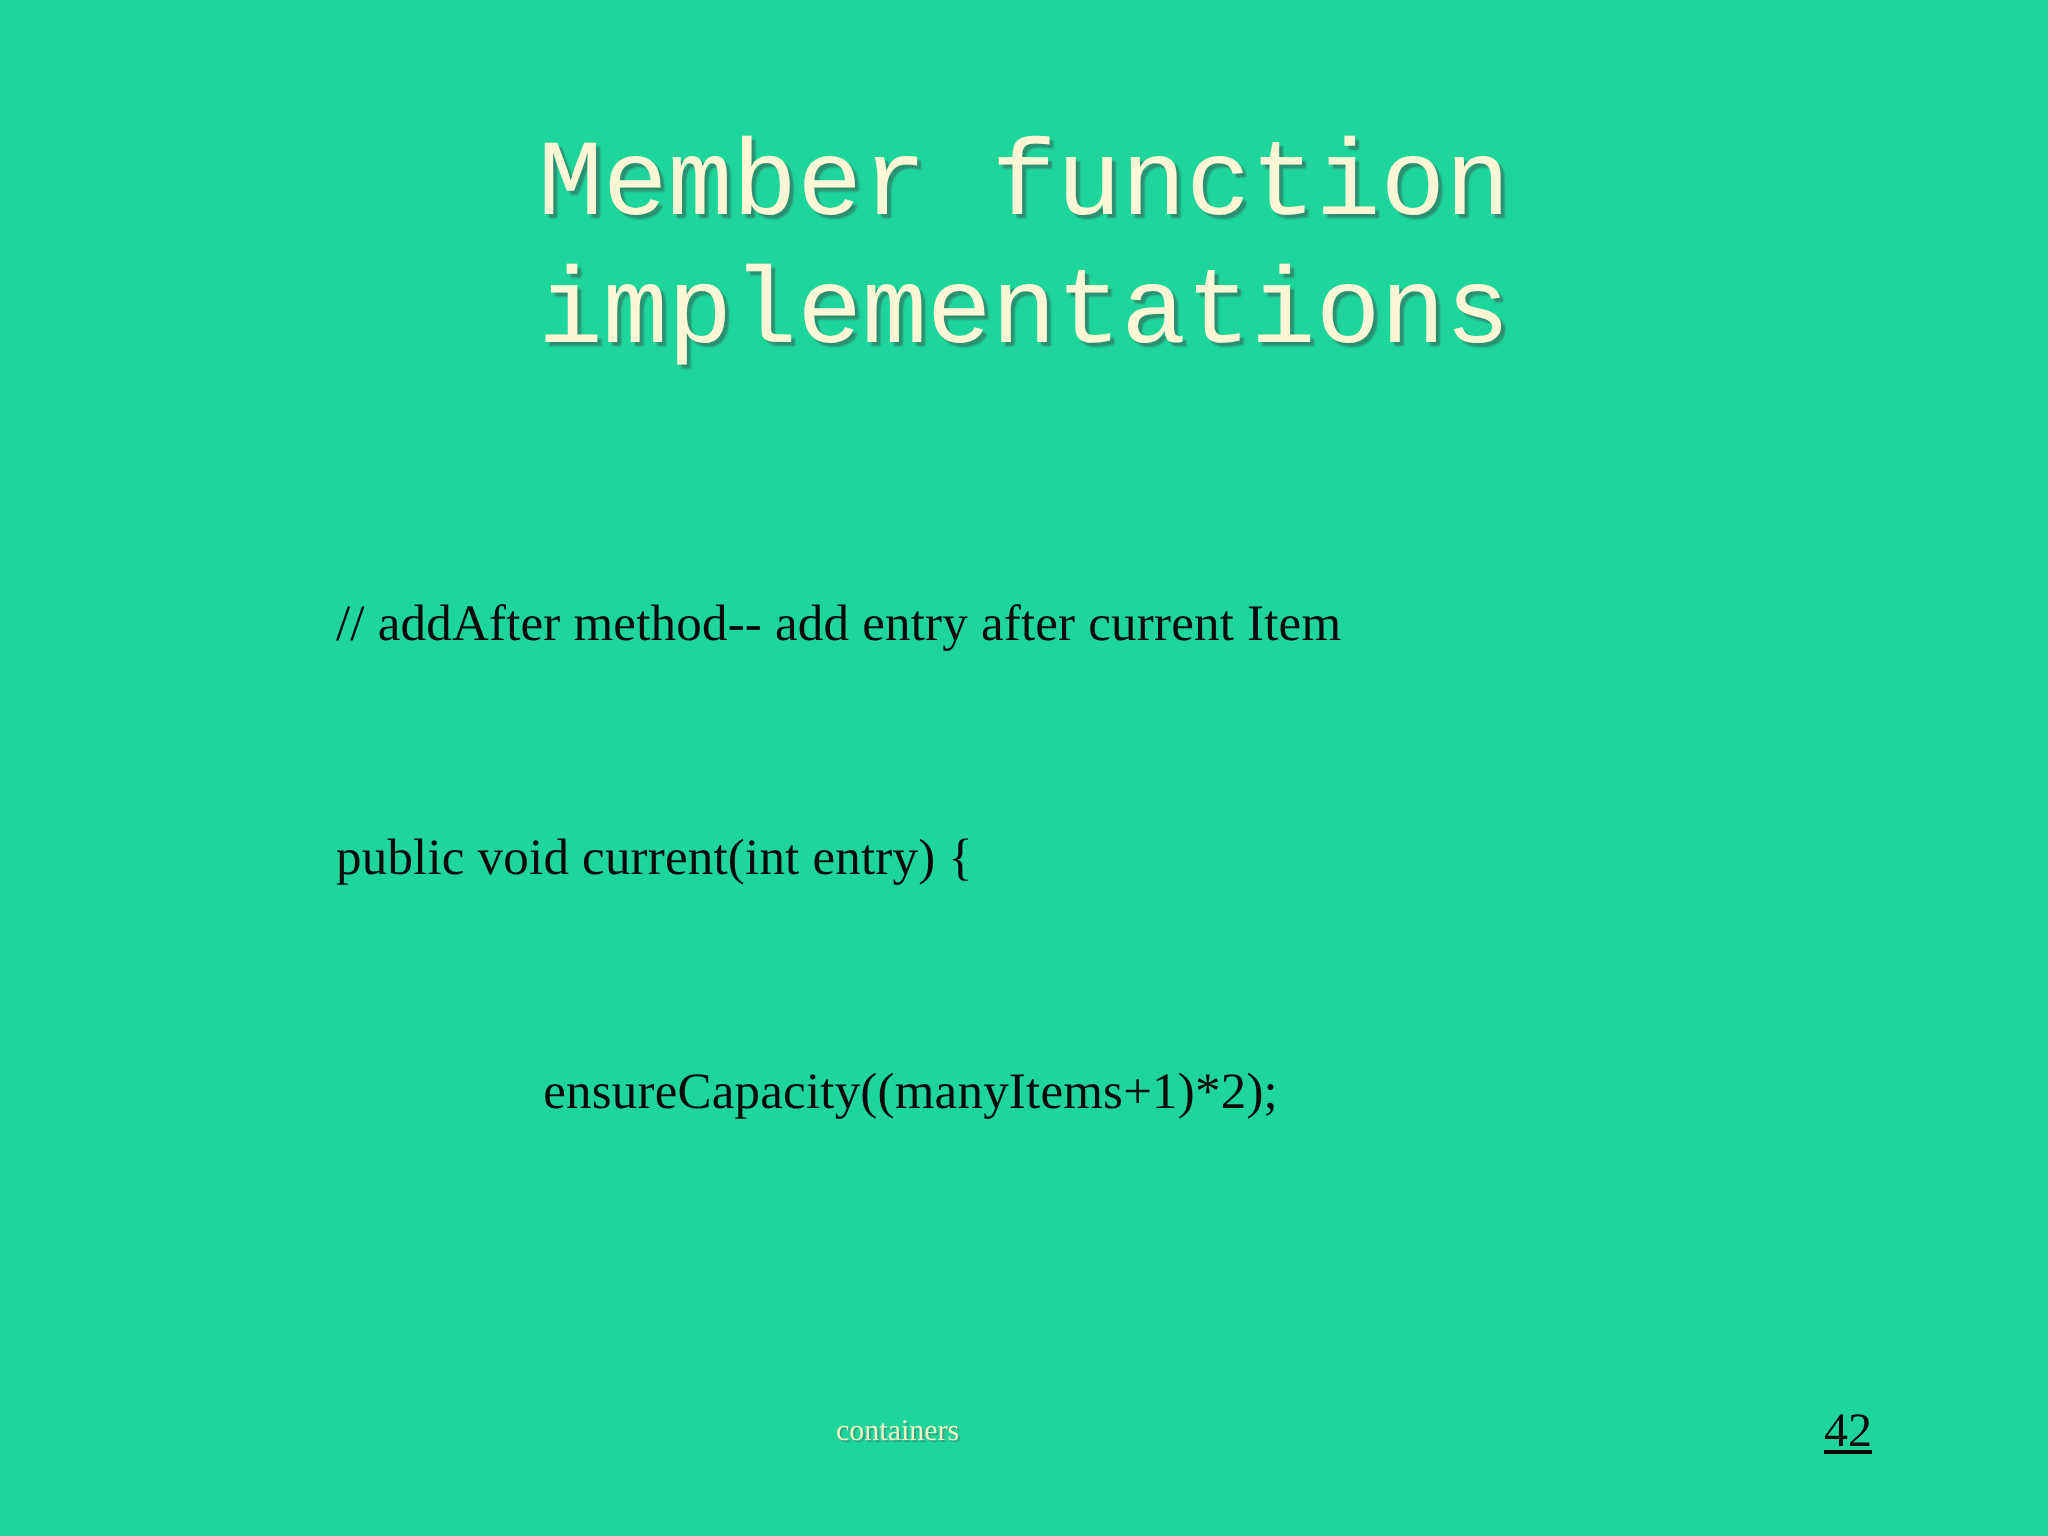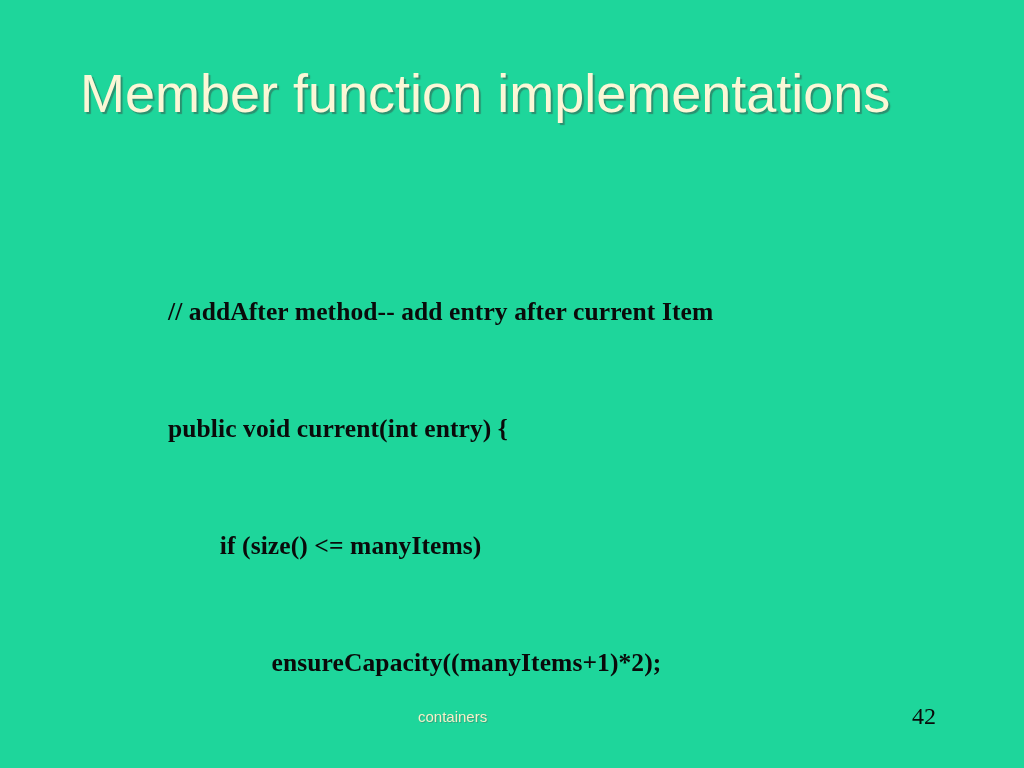--- a/index.html
+++ b/index.html
@@ -18,72 +18,72 @@
     width: 1024px;
     height: 768px;
     background: #1ed69b;
     box-sizing: border-box;
   }
   .title {
     position: absolute;
     left: 80px;
     top: 62px;
     width: 864px;
-    font-family: Liberation Sans, sans-serif;
+    text-align: center;
+    font-family: Liberation Mono, monospace;
     font-size: 54px;
     line-height: 1.18;
     color: #fbf7d6;
     text-shadow: 2px 2px 1px rgba(60,60,60,0.45);
     font-weight: normal;
   }
   .code-block {
     position: absolute;
     left: 168px;
     top: 214px;
     width: 820px;
     font-family: "Liberation Serif", serif;
     font-size: 25.5px;
     line-height: 39px;
     color: #0a0a0a;
     white-space: pre;
     letter-spacing: 0.1px;
   }
   .code-line {
     white-space: pre;
-    font-weight: bold;
   }
   .footer-label {
     position: absolute;
     left: 418px;
     top: 708px;
-    font-family: Liberation Sans, sans-serif;
+    font-family: Liberation Serif, serif;
     font-size: 15px;
     color: #f4f0c8;
     text-shadow: 1px 1px 0 rgba(80,80,80,0.35);
   }
   .page-number {
     position: absolute;
     left: 912px;
     top: 703px;
     font-family: "Liberation Serif", serif;
     font-size: 24px;
     color: #0a0a0a;
+    text-decoration: underline;
   }
 </style>
 </head>
 <body>
 
 <div class="slide">
 
   <div class="title">Member function implementations</div>
 
   <div class="code-block">
     <div class="code-line">// addAfter method-- add entry after current Item</div>
     <div class="code-line">public void current(int entry) {</div>
-    <div class="code-line">        if (size() &lt;= manyItems)</div>
     <div class="code-line">                ensureCapacity((manyItems+1)*2);</div>
     
     
     
     
     
     
     
     
     

